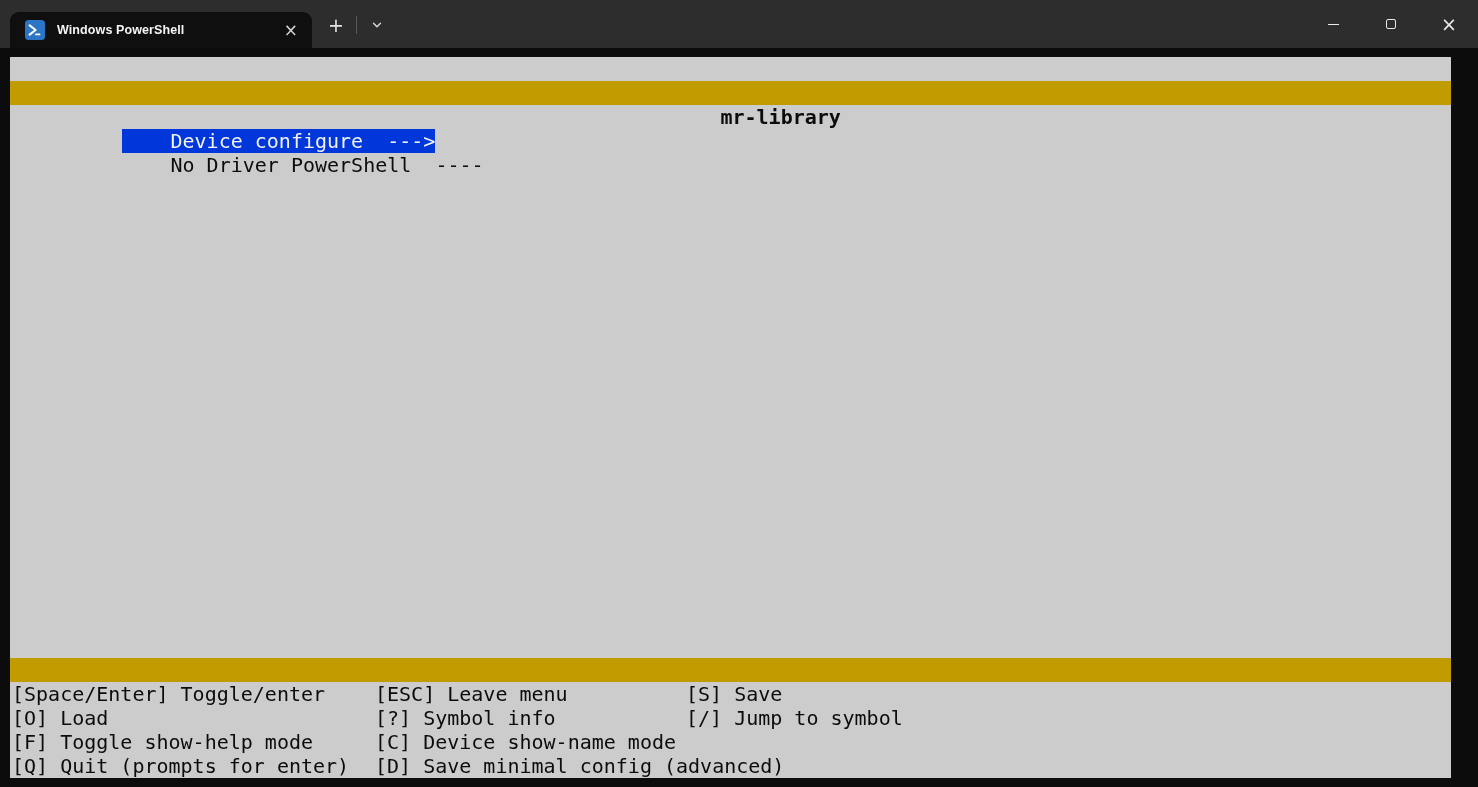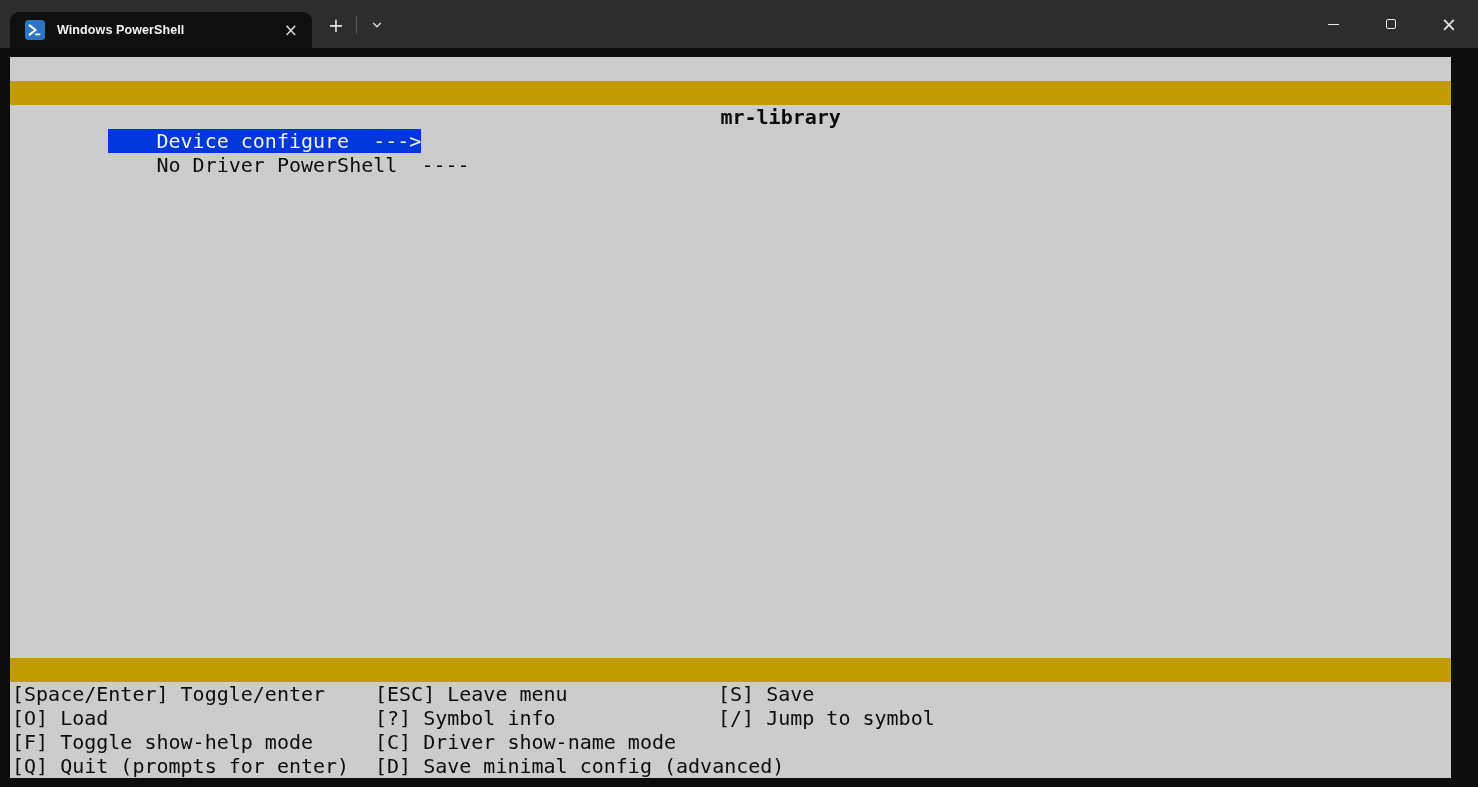--- a/index.html
+++ b/index.html
@@ -74,32 +74,32 @@
   }
   .screen {
     position: absolute; left: 10px; top: 9px; width: 1441px; bottom: 9px;
     background: #cccccc;
     color: #0c0c0c;
     font-family: "DejaVu Sans Mono", "Liberation Mono", monospace;
     font-size: 20px; line-height: 24px;
     white-space: pre;
     display: flex; flex-direction: column;
   }
-  .row { flex: 0 0 24px; height: 24px; padding-left: 2px; position: relative; }
+  .row { flex: 0 0 24px; height: 24px; padding-left: 16px; position: relative; }
   .menu-title-row {
     background: #c19c00;
     text-align: center; font-weight: bold; padding-left: 4px;
   }
   .hl { background: #0037da; color: #f2f2f2; display: inline-block; }
   .filler { flex: 1 1 auto; }
   .sep-row { background: #c19c00; flex: 0 0 24px; height: 24px; }
   .help-row span { position: absolute; top: 0; }
   .hc0 { left: 2px; }
   .hc1 { left: 325px; margin-left: 40px; }
-  .hc2 { left: 708px; }
+  .hc2 { left: 676px; }
 </style>
 </head>
 <body>
 
 <div class="window">
 
   <div class="titlebar">
     <div class="tab">
       <span class="ps-icon">
         <svg width="20" height="20" viewBox="0 0 20 20">
@@ -161,21 +161,21 @@
         <span class="hc1">[ESC] Leave menu</span>
         <span class="hc2">[S] Save</span>
       </div>
       <div class="row help-row">
         <span class="hc0">[O] Load</span>
         <span class="hc1">[?] Symbol info</span>
         <span class="hc2">[/] Jump to symbol</span>
       </div>
       <div class="row help-row">
         <span class="hc0">[F] Toggle show-help mode</span>
-        <span class="hc1">[C] Driver show-name mode</span>
+        <span class="hc1">[C] Device show-name mode</span>
       </div>
       <div class="row help-row">
         <span class="hc0">[Q] Quit (prompts for enter)</span>
         <span class="hc1">[D] Save minimal config (advanced)</span>
         <span class="hc2"></span>
       </div>
 
     </div>
   </div>
 </div>

